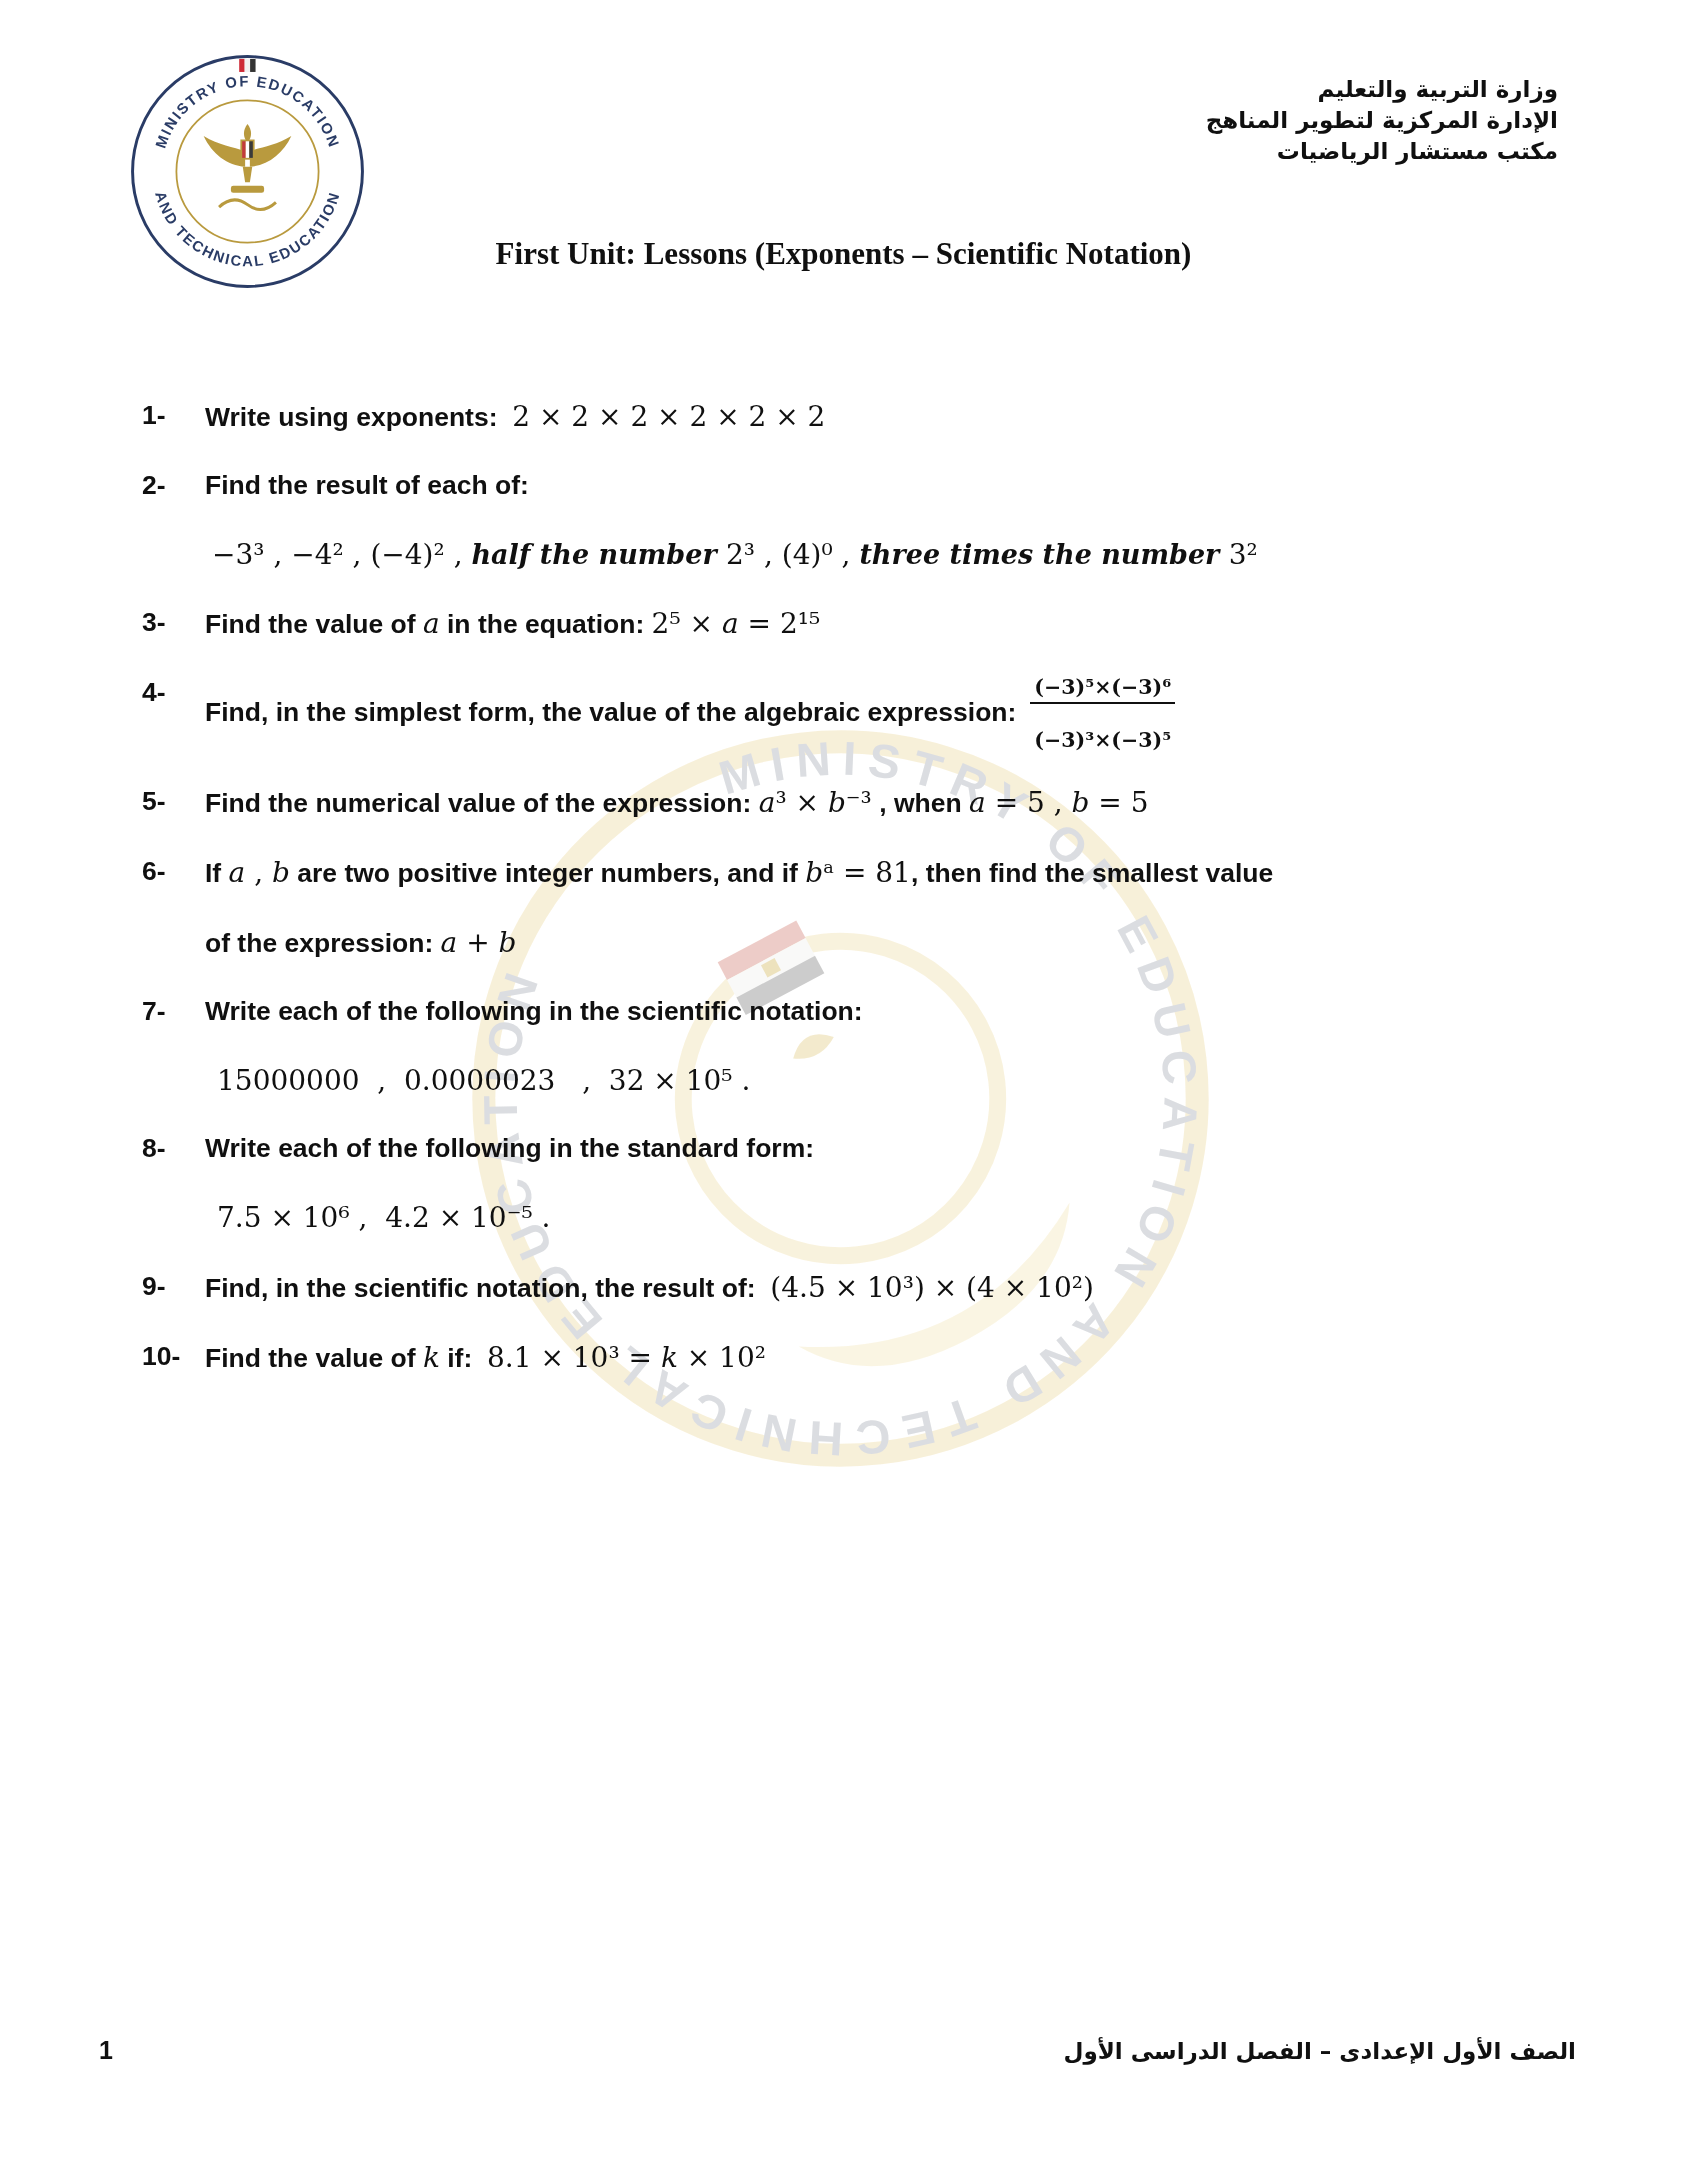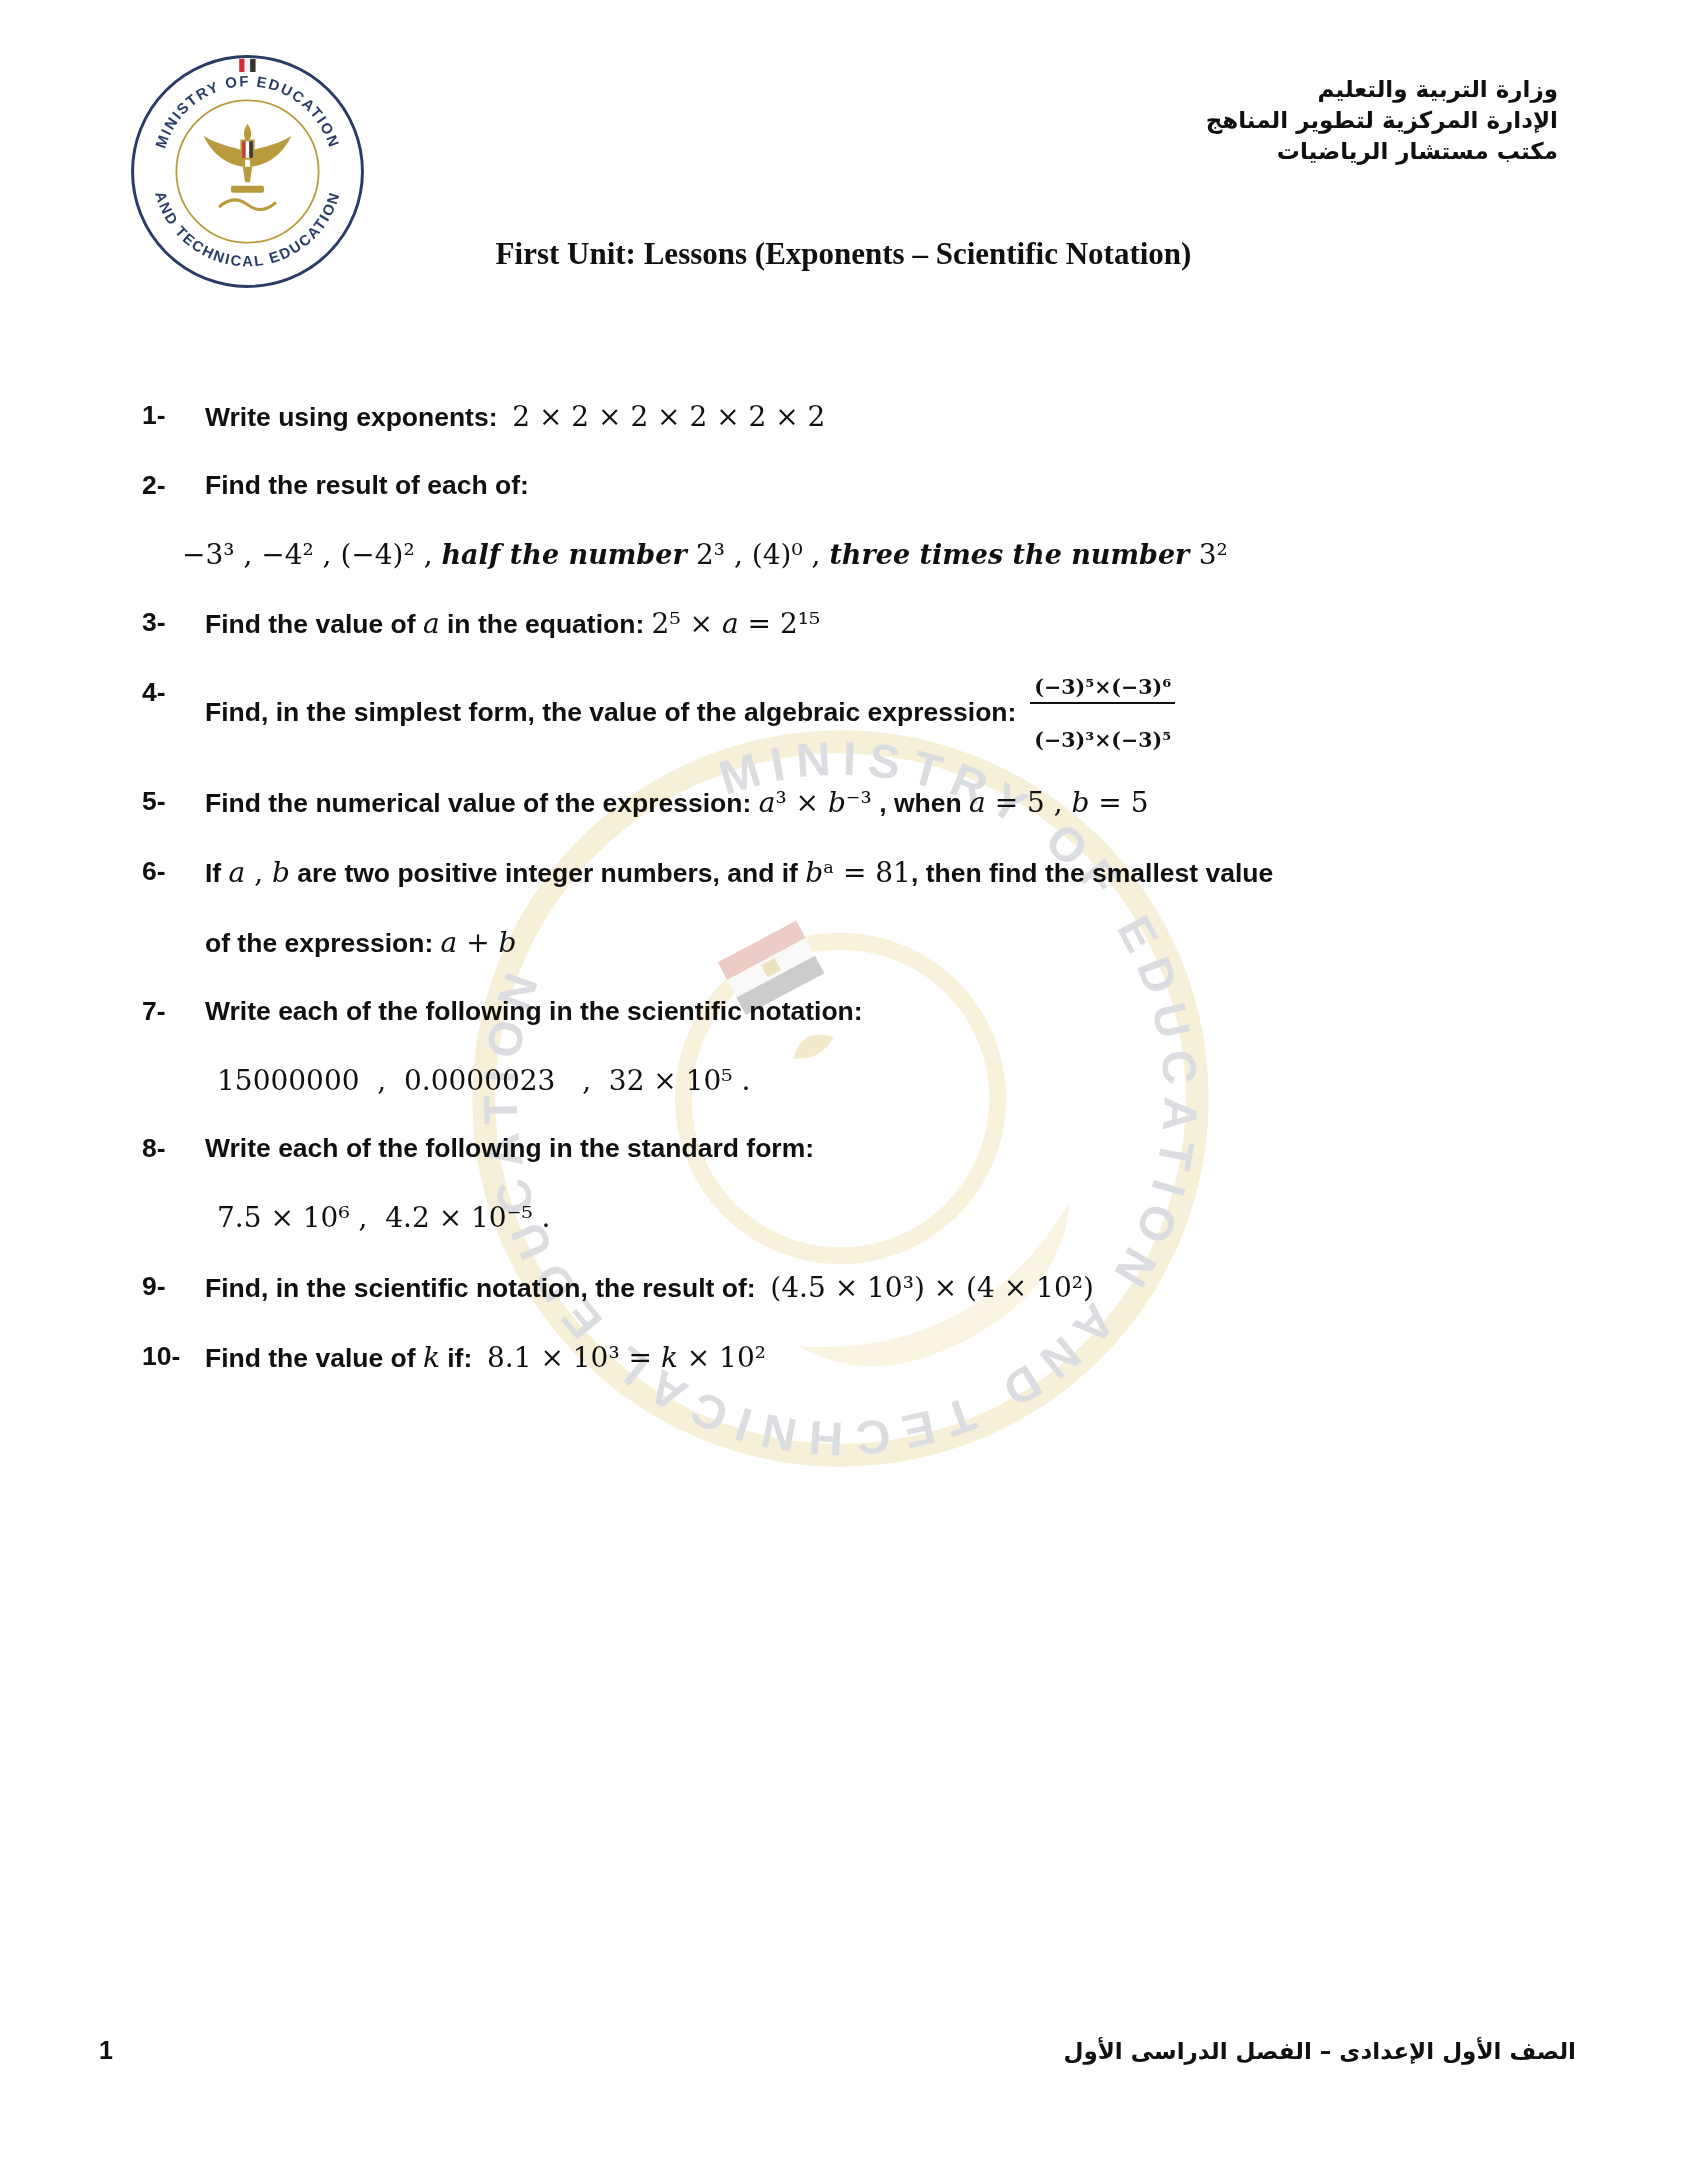--- a/index.html
+++ b/index.html
@@ -44,21 +44,21 @@
   .content {
     position:absolute; top:398px; left:142px; right:126px;
     z-index:1;
   }
   .line { margin-bottom:32px; font-size:26.5px; font-weight:700; line-height:1.35; }
   .prow { display:flex; }
   .pnum { flex:0 0 63px; font-family:"Liberation Sans", sans-serif; }
   .pbody { flex:1; }
   .sub  { margin-left:63px;margin-top:12px; }
   .sub-lg { margin-left:75px; }
-  .sub-sm { margin-left:40px; }
+  .sub-sm { margin-left:70px; }
 
   .seg-t { font-family:"Liberation Sans", sans-serif; font-weight:700; }
   .seg-m { font-family:"DejaVu Serif","DejaVu Sans", serif; font-weight:400; font-size:28px; }
   .seg-v { font-family:"DejaVu Serif","DejaVu Sans", serif; font-weight:400; font-style:italic; font-size:28px; }
   .seg-e { font-family:"DejaVu Serif","DejaVu Sans", serif; font-weight:700; font-style:italic; font-size:27px; }
 
   .frac {
     display:inline-flex; flex-direction:column; align-items:center;
     vertical-align:middle; margin-left:6.6px;
     font-family:"DejaVu Serif","DejaVu Sans", serif;

